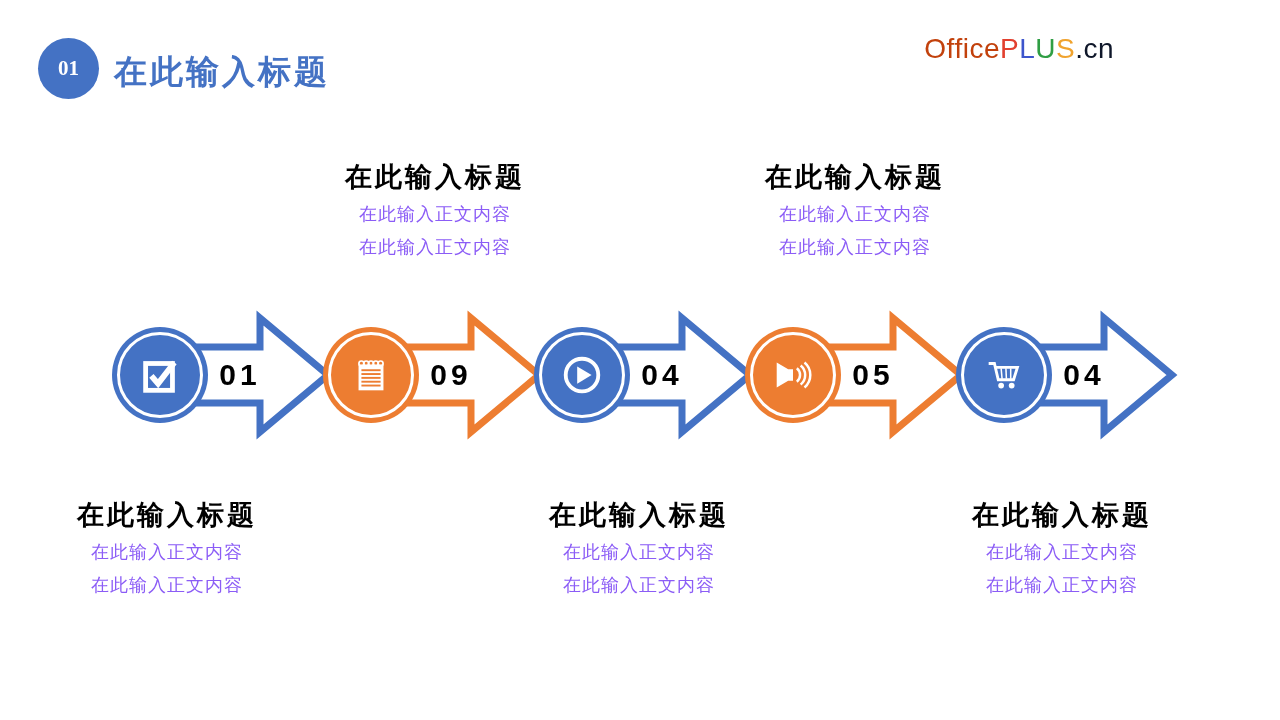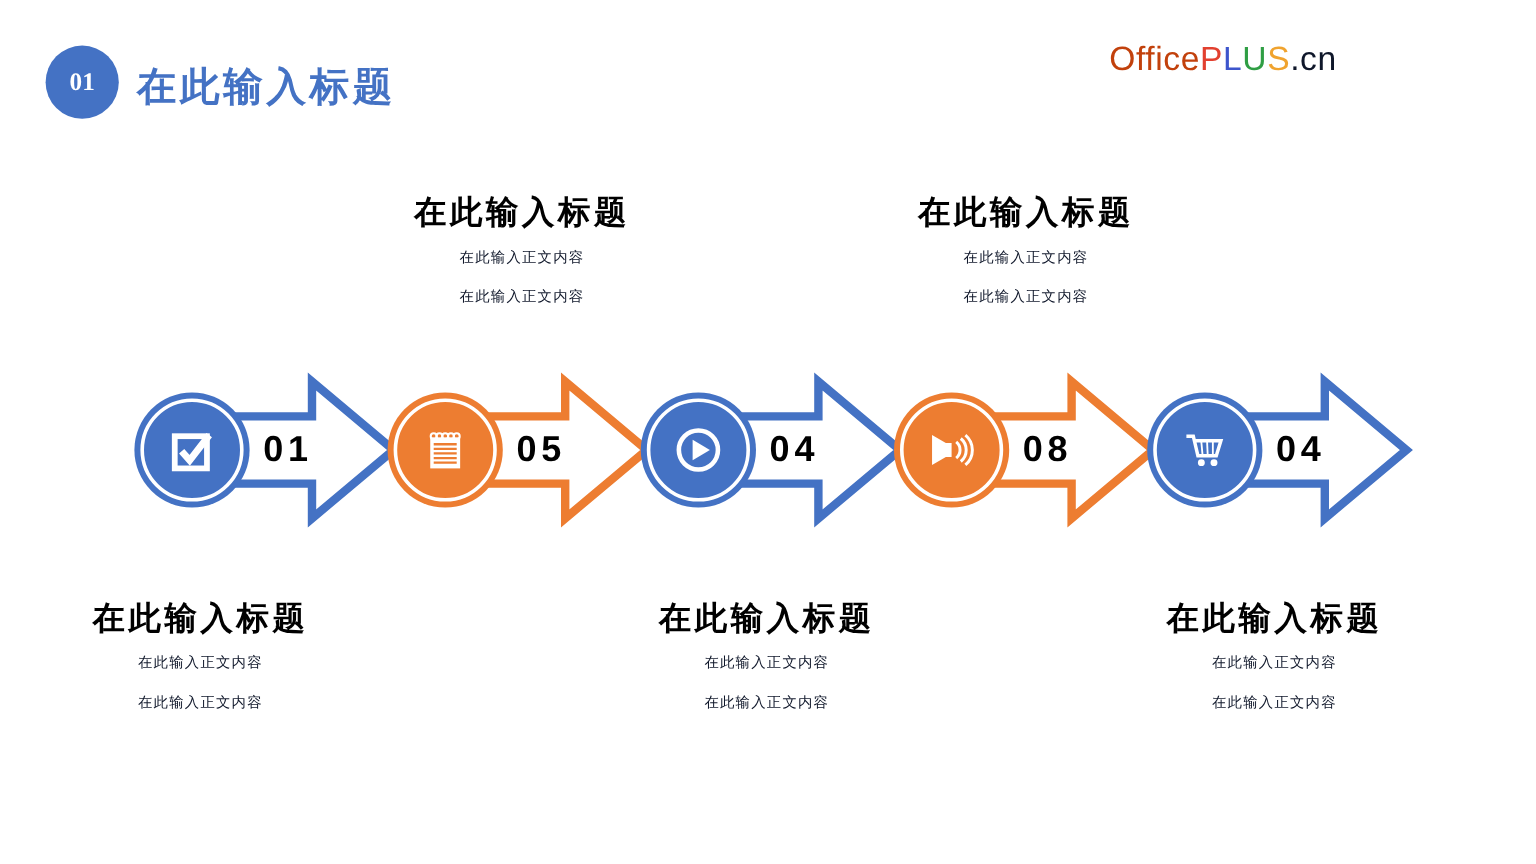--- a/index.html
+++ b/index.html
@@ -43,21 +43,21 @@
   .icon { width:46px; height:46px; position:relative; }
   .num {
     position:absolute; z-index:3; left:46px; top:-20px; width:68px; height:40px;
     line-height:40px; text-align:center;
     font-size:30px; font-weight:bold; color:#000; letter-spacing:4px;
   }
 
   
   .tblock { position:absolute; transform:translateX(-50%); text-align:center; white-space:nowrap; }
   .tb-title { font-size:27px; font-weight:bold; color:#000; letter-spacing:3px; line-height:34px; margin-bottom:4px; }
-  .tb-line  { font-size:12px; color:#0f172a; letter-spacing:1px; line-height:33px; }
+  .tb-line  { font-size:18px; color:#8b5cf6; letter-spacing:1px; line-height:33px; }
 </style>
 </head>
 <body>
 
 <div class="slide">
 
   <div class="badge">
     <span>01</span>
   </div>
   <div class="header-title">在此输入标题</div>
@@ -106,21 +106,21 @@
         <circle cx="34" cy="12" r="2.6" fill="none" stroke="#fff" stroke-width="1.8"></circle>
         <g stroke="#ED7D31" stroke-width="2">
           <line x1="14" y1="19" x2="34" y2="19"></line>
           <line x1="14" y1="23" x2="34" y2="23"></line>
           <line x1="14" y1="27" x2="34" y2="27"></line>
           <line x1="14" y1="31" x2="34" y2="31"></line>
           <line x1="14" y1="35" x2="34" y2="35"></line>
         </g>
       </svg>
     </div>
-    <div class="num">05</div>
+    <div class="num">09</div>
   </div>
 
   <div class="step blue" style="left:582px;">
     <svg class="arrow" width="180" height="130" viewBox="0 0 180 130">
       <polygon points="0,37 100,37 100,8 168,65 100,122 100,93 0,93"></polygon>
     </svg>
     <div class="circle">
       <div class="ring"></div>
       <svg class="icon" viewBox="0 0 48 48">
         <circle cx="24" cy="24" r="17" fill="none" stroke="#fff" stroke-width="4"></circle>
@@ -136,21 +136,21 @@
     </svg>
     <div class="circle">
       <div class="ring"></div>
       <svg class="icon" viewBox="0 0 48 48">
         <path d="M7 11 L7 37 L19 30 L24 30 L24 18 L19 18 Z" fill="#fff"></path>
         <path d="M28 17 a9 9 0 0 1 0 14" fill="none" stroke="#fff" stroke-width="2.6"></path>
         <path d="M32 14 a13 13 0 0 1 0 20" fill="none" stroke="#fff" stroke-width="2.6"></path>
         <path d="M36 11 a17 17 0 0 1 0 26" fill="none" stroke="#fff" stroke-width="2.6"></path>
       </svg>
     </div>
-    <div class="num">08</div>
+    <div class="num">05</div>
   </div>
 
   <div class="step blue" style="left:1004px;">
     <svg class="arrow" width="180" height="130" viewBox="0 0 180 130">
       <polygon points="0,37 100,37 100,8 168,65 100,122 100,93 0,93"></polygon>
     </svg>
     <div class="circle">
       <div class="ring"></div>
       <svg class="icon" viewBox="0 0 48 48">
         <path d="M8 12 L14 12 L18 29 L34 29 L38 16 L16 16" fill="none" stroke="#fff" stroke-width="3"></path>

